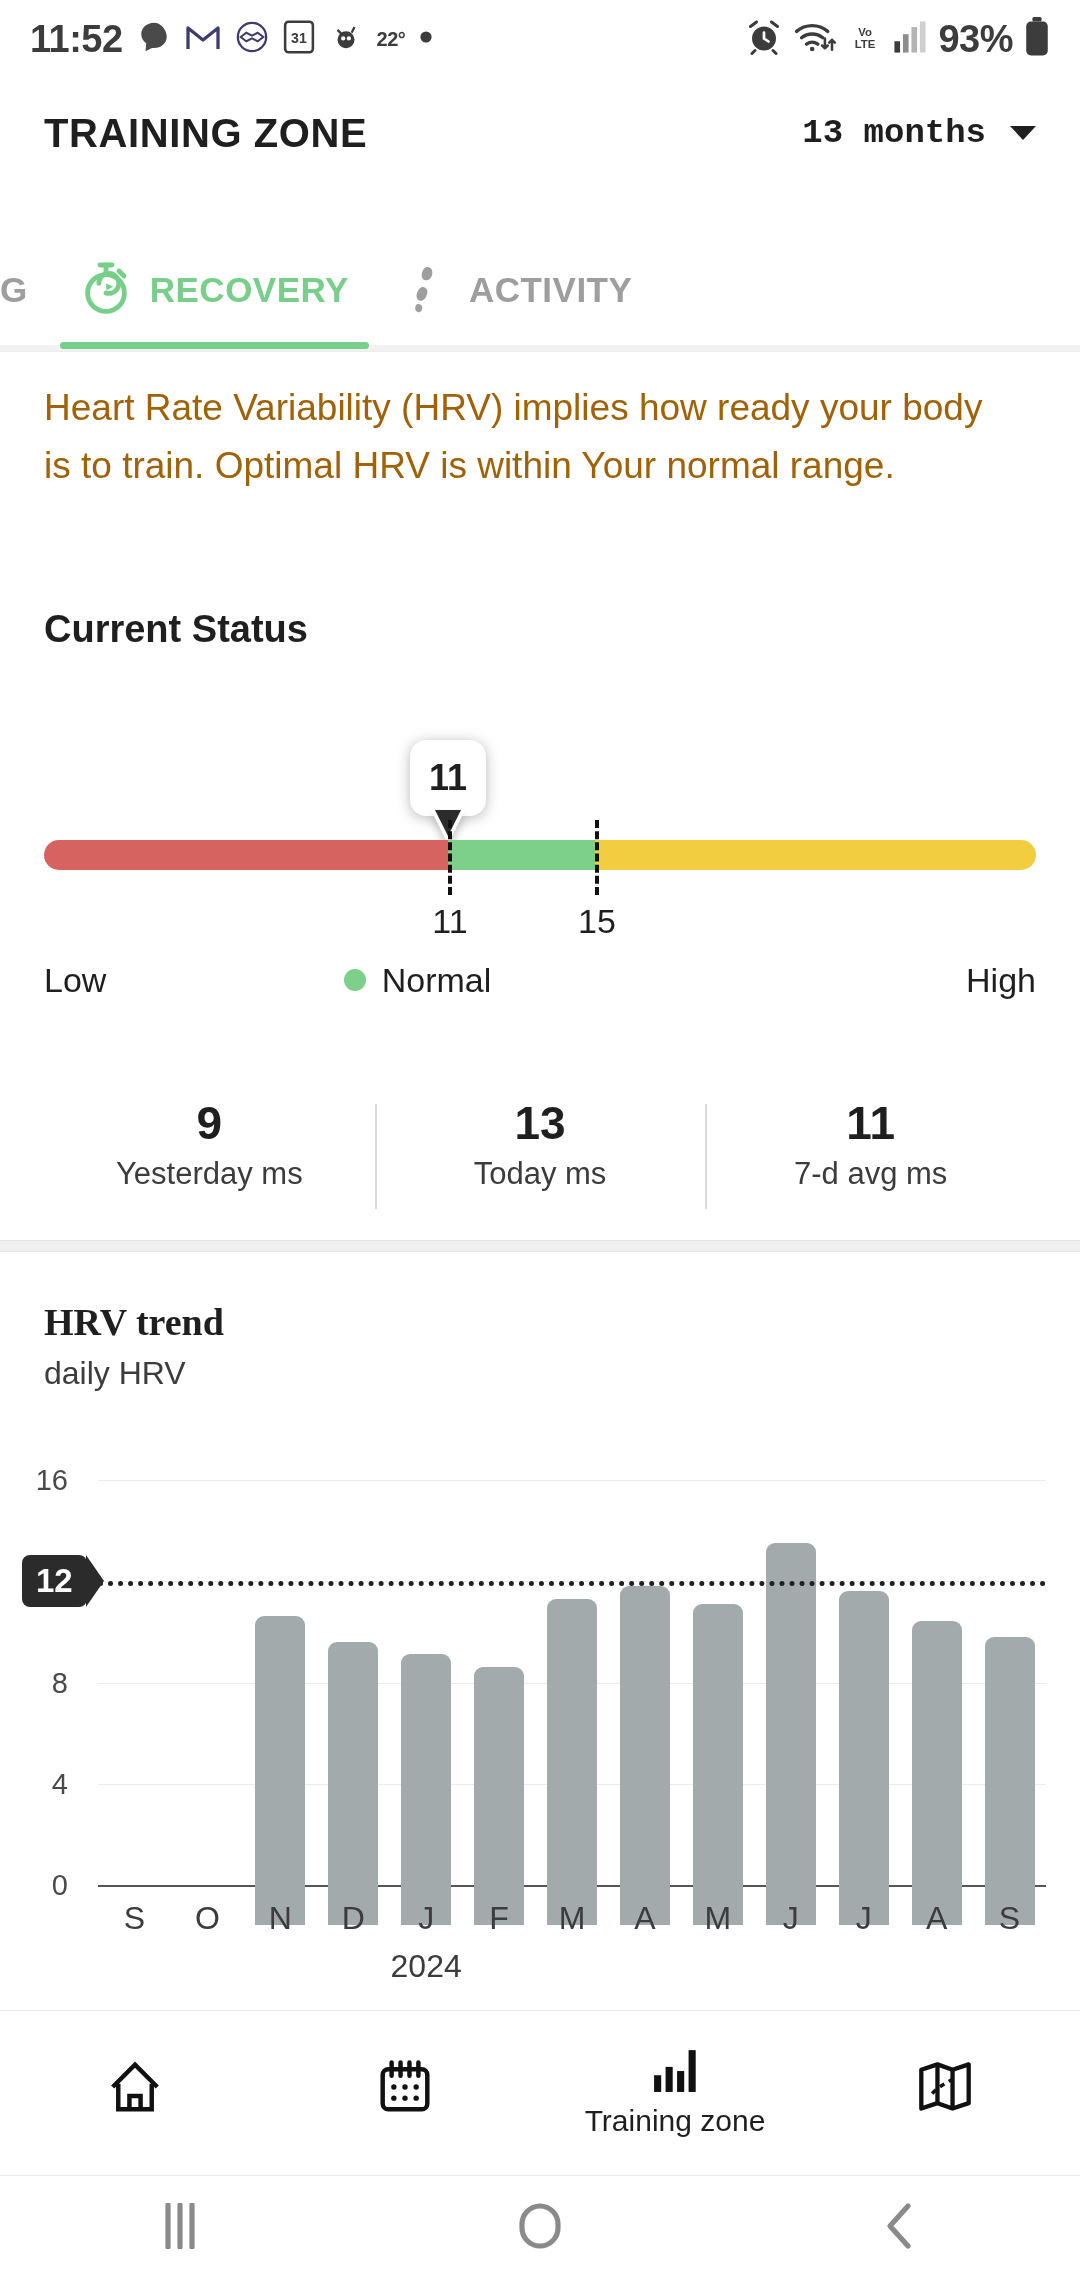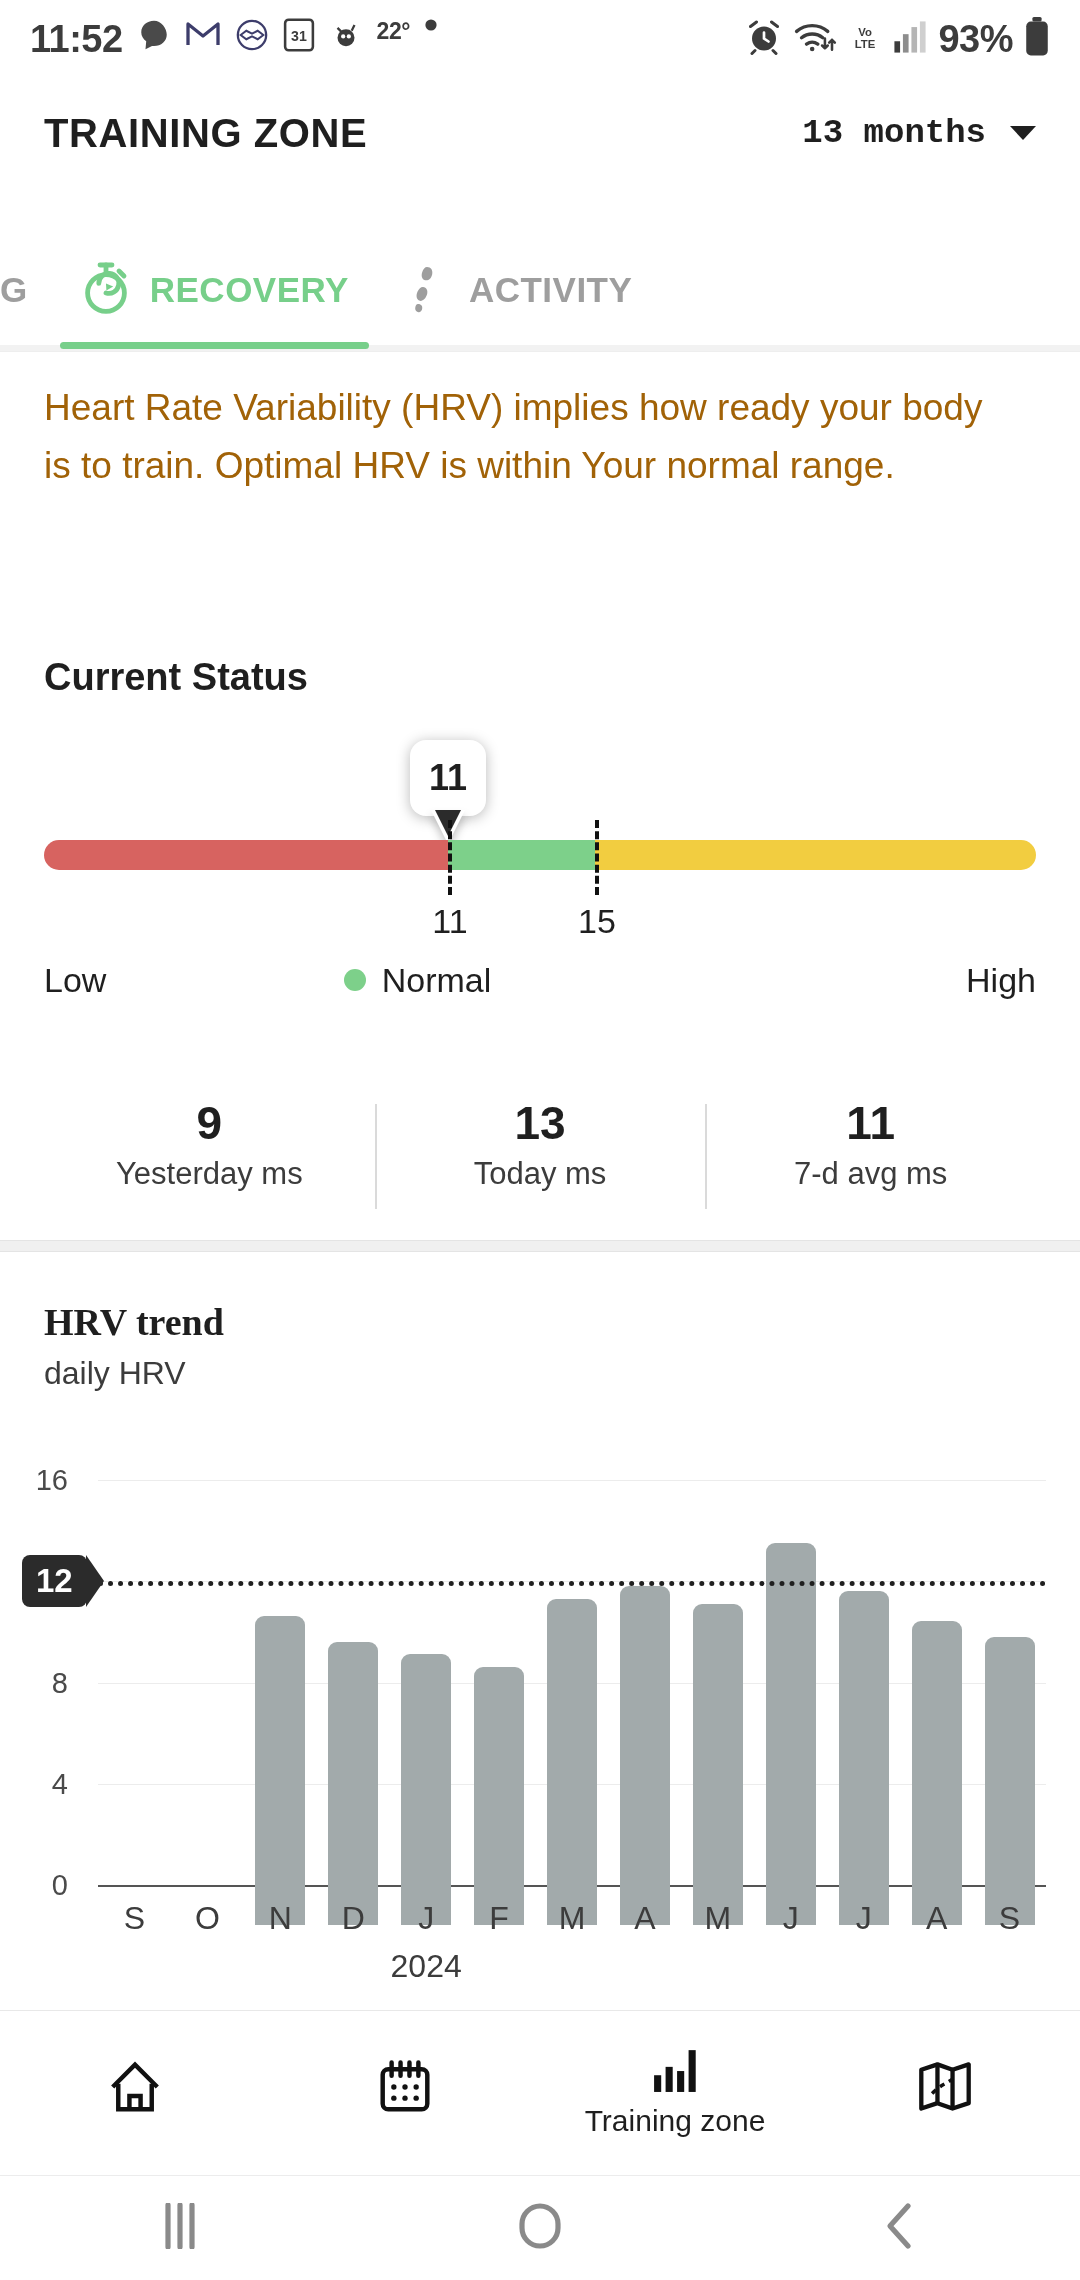--- a/index.html
+++ b/index.html
@@ -9,21 +9,21 @@
     font-family: "Liberation Sans", sans-serif;
     overflow: hidden;
   }
   .screen { position: relative; width: 1080px; height: 2280px; background:#fff; }
 
   
   .statusbar {
     position: absolute; top: 0; left: 0; width: 1080px; height: 78px;
     display: flex; align-items: center; padding: 0 30px;
   }
-  .sb-left { display: flex; gap: 14px; }
+  .sb-left { display: flex; align-items: center; gap: 14px; }
   .sb-time { font-size: 38px; font-weight: 600; color: #3c3c3c; letter-spacing: -0.5px; }
   .sb-right { margin-left: auto; display: flex; align-items: center; gap: 11px; }
   .sb-batt { font-size: 38px; font-weight: 600; color: #3c3c3c; letter-spacing:-0.5px; }
   .ic { display:inline-block; }
 
   
   .appheader {
     position: absolute; top: 78px; left: 0; width: 1080px; height: 110px;
     display: flex; align-items: center; padding: 0 44px;
   }
@@ -68,21 +68,21 @@
   
   .desc {
     position: absolute; top: 371px; left: 44px; width: 970px;
     font-size: 37px; line-height: 58px; color: #a16207; margin-top: 8px;
   }
 
   
   .sec-title {
     position: absolute; left: 44px; font-size: 38px; font-weight: 700; color: #1f1f1f;
   }
-  #current-status-title { top: 656px; text-align: center; }
+  #current-status-title { top: 608px; text-align: center; }
 
   .gauge-wrap { position: absolute; top: 740px; left: 0; width: 1080px; height: 200px; }
   .gauge-track {
     position: absolute; top: 100px; left: 44px; width: 992px; height: 30px;
     border-radius: 15px; overflow: hidden; display: flex;
   }
   .seg-low { background: #d76360; }
   .seg-normal { background: #7dd08a; }
   .seg-high { background: #f2cd40; }
 
@@ -240,21 +240,21 @@
           </svg>
       </span>
       <span class="ic">
         <svg width="34" height="34" viewBox="0 0 24 24">
             <circle cx="12" cy="14" r="6" fill="#3c3c3c"></circle>
             <circle cx="10" cy="13" r="1.5" fill="#fff"></circle>
             <circle cx="14" cy="13" r="1.5" fill="#fff"></circle>
             <path d="M6 7l3 3M18 5l-2 4" stroke="#3c3c3c" stroke-width="1.6" fill="none"></path>
           </svg>
       </span>
-      <span class="sb-time" style="font-size:23px;">22°</span>
+      <span class="sb-time" style="font-size:20px;">22°</span>
       <span class="ic">
         <svg width="14" height="14" viewBox="0 0 10 10">
             <circle cx="5" cy="5" r="4" fill="#3c3c3c"></circle>
           </svg>
       </span>
     </div>
     <div class="sb-right">
       <span class="ic">
         <svg width="36" height="36" viewBox="0 0 24 24">
             <circle cx="12" cy="13" r="8" fill="#3c3c3c"></circle>

